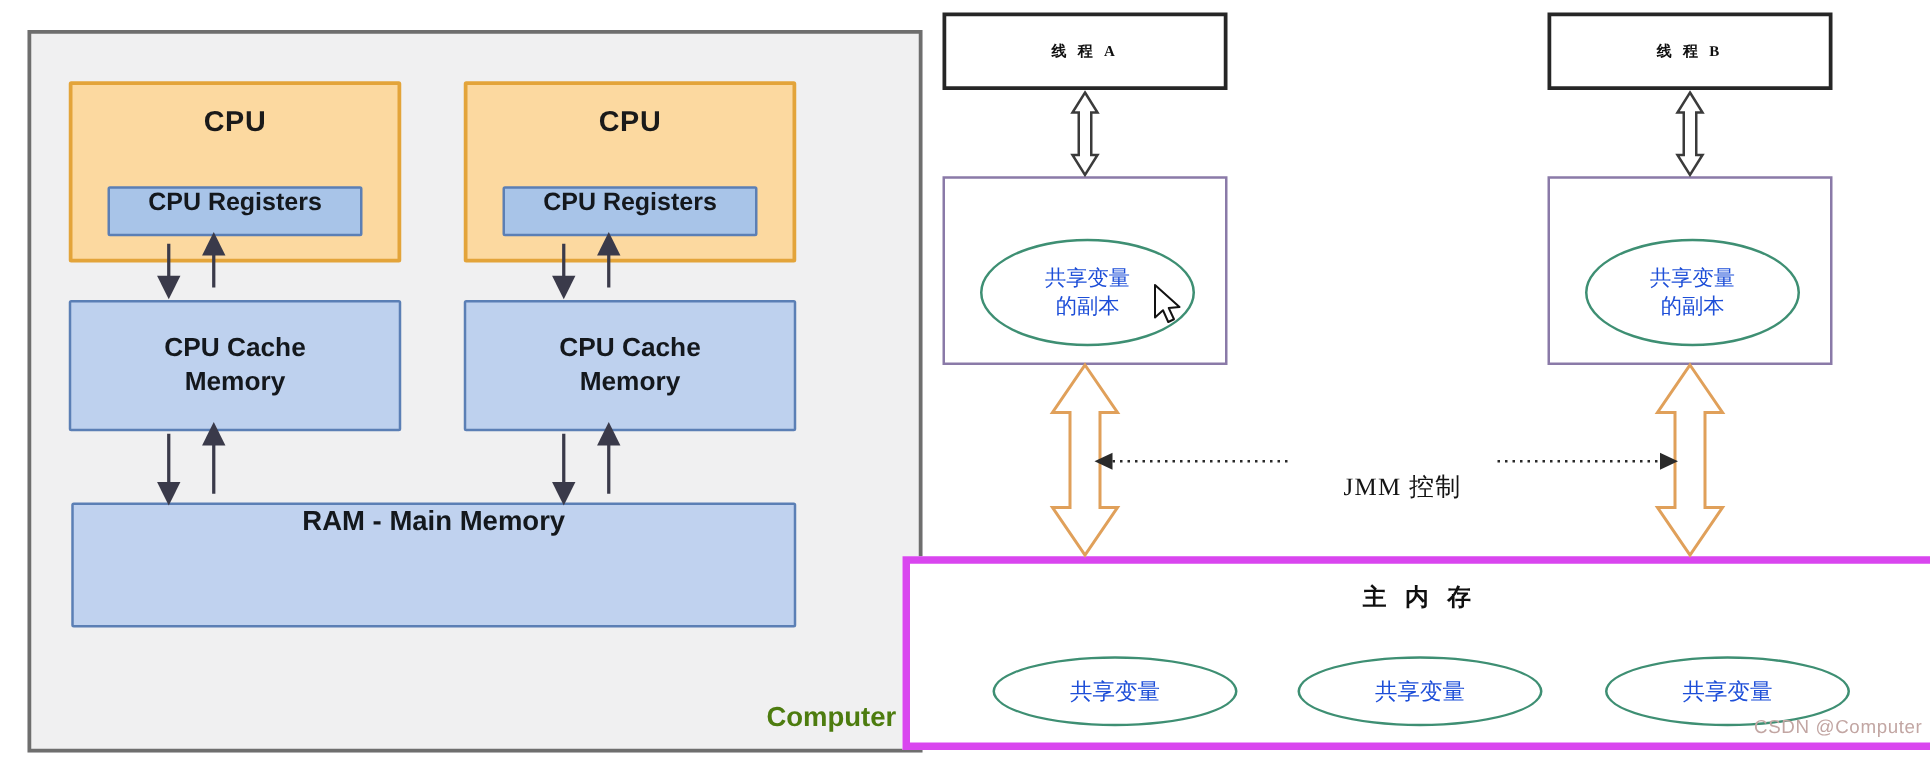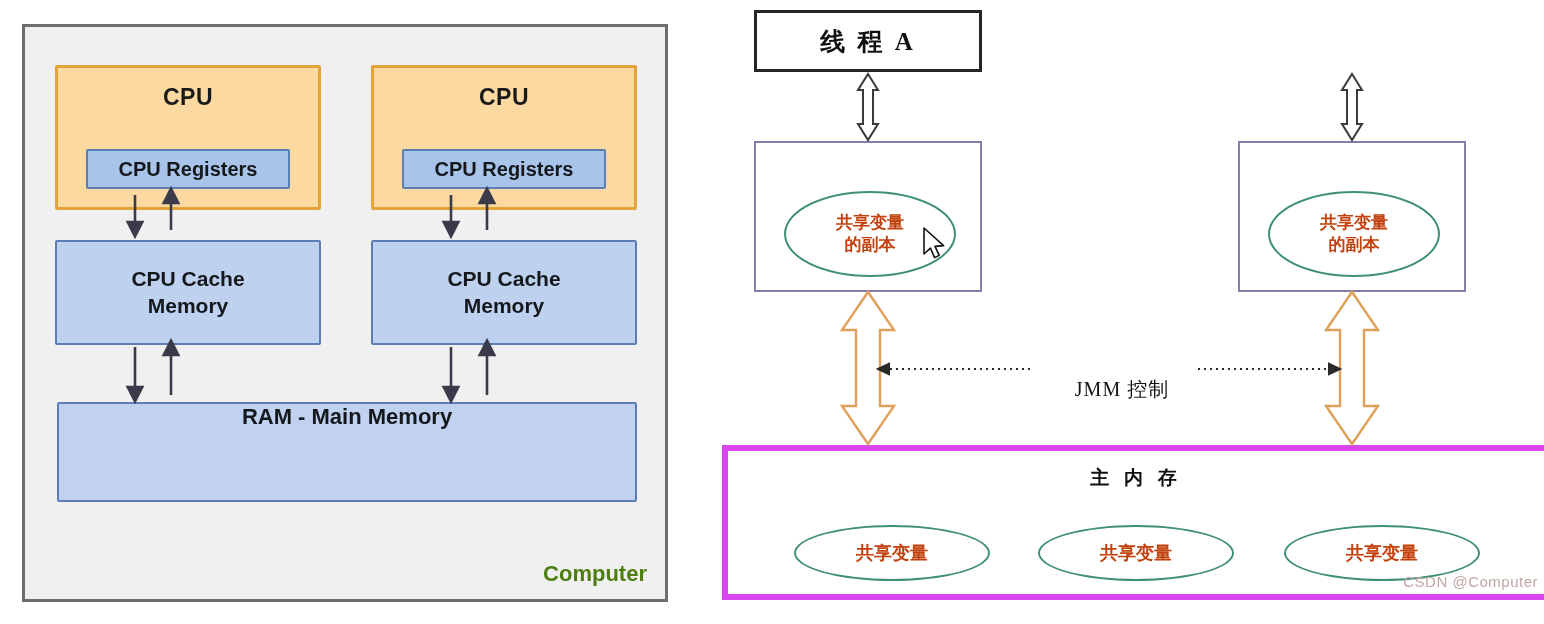--- a/index.html
+++ b/index.html
@@ -13,21 +13,21 @@
     position: relative;
     overflow: hidden;
     font-family: "Liberation Sans", sans-serif;
   }
 
   
   #computer-panel {
     position: absolute;
     left: 22px;
     top: 24px;
-    width: 646px;
+    width: 716px;
     height: 578px;
     background: #f0f0f1;
     border: 3px solid #6e6e6e;
     box-sizing: border-box;
   }
 
   .cpu-box {
     position: absolute;
     background: #fcd9a0;
     border: 3px solid #e3a43a;
@@ -48,21 +48,20 @@
     position: absolute;
     left: 28px;
     right: 28px;
     bottom: 18px;
     height: 40px;
     background: #a8c4e8;
     border: 2px solid #5b7fb5;
     box-sizing: border-box;
     border-radius: 2px;
     display: flex;
-    align-items: center;
     justify-content: center;
     font-size: 20px;
     font-weight: bold;
     color: #14181d;
   }
 
   .cache-box {
     position: absolute;
     background: #bed1ee;
     border: 2px solid #5b7fb5;
@@ -118,21 +117,21 @@
     position: absolute;
     top: 10px;
     width: 228px;
     height: 62px;
     border: 3px solid #262626;
     background: #ffffff;
     box-sizing: border-box;
     display: flex;
     align-items: center;
     justify-content: center;
-    font-size: 25px;
+    font-size: 12px;
     color: #101010;
     letter-spacing: 3px;
     font-family: "Liberation Serif", serif;
     font-weight: bold;
   }
 
   .local-mem-box {
     position: absolute;
     top: 141px;
     width: 228px;
@@ -154,22 +153,22 @@
   }
   .ellipse {
     position: absolute;
     border: 2px solid #3e8f73;
     border-radius: 50%;
     background: transparent;
     display: flex;
     flex-direction: column;
     align-items: center;
     justify-content: center;
-    color: #c2410c;
-    font-weight: bold;
+    color: #1d4ed8;
+    font-weight: normal;
   }
   .copy-ellipse {
     left: 28px;
     top: 48px;
     width: 172px;
     height: 86px;
     font-size: 17px;
     line-height: 1.32;
     box-sizing: border-box;
   }
@@ -297,20 +296,23 @@
     </g>
   </svg>
 </div>
 
 <div id="jmm-panel">
 
   <div class="thread-box" style="left:54px;">
     <span>线 程 A</span>
   </div>
 
+  <div class="thread-box" style="left:538px;">
+    <span>线 程 B</span>
+  </div>
 
   <div class="local-mem-box" style="left:54px;">
     <div class="ellipse copy-ellipse">
       <div>共享变量</div>
       <div>的副本</div>
     </div>
   </div>
 
   <div class="local-mem-box" style="left:538px;">
     <div class="ellipse copy-ellipse">

